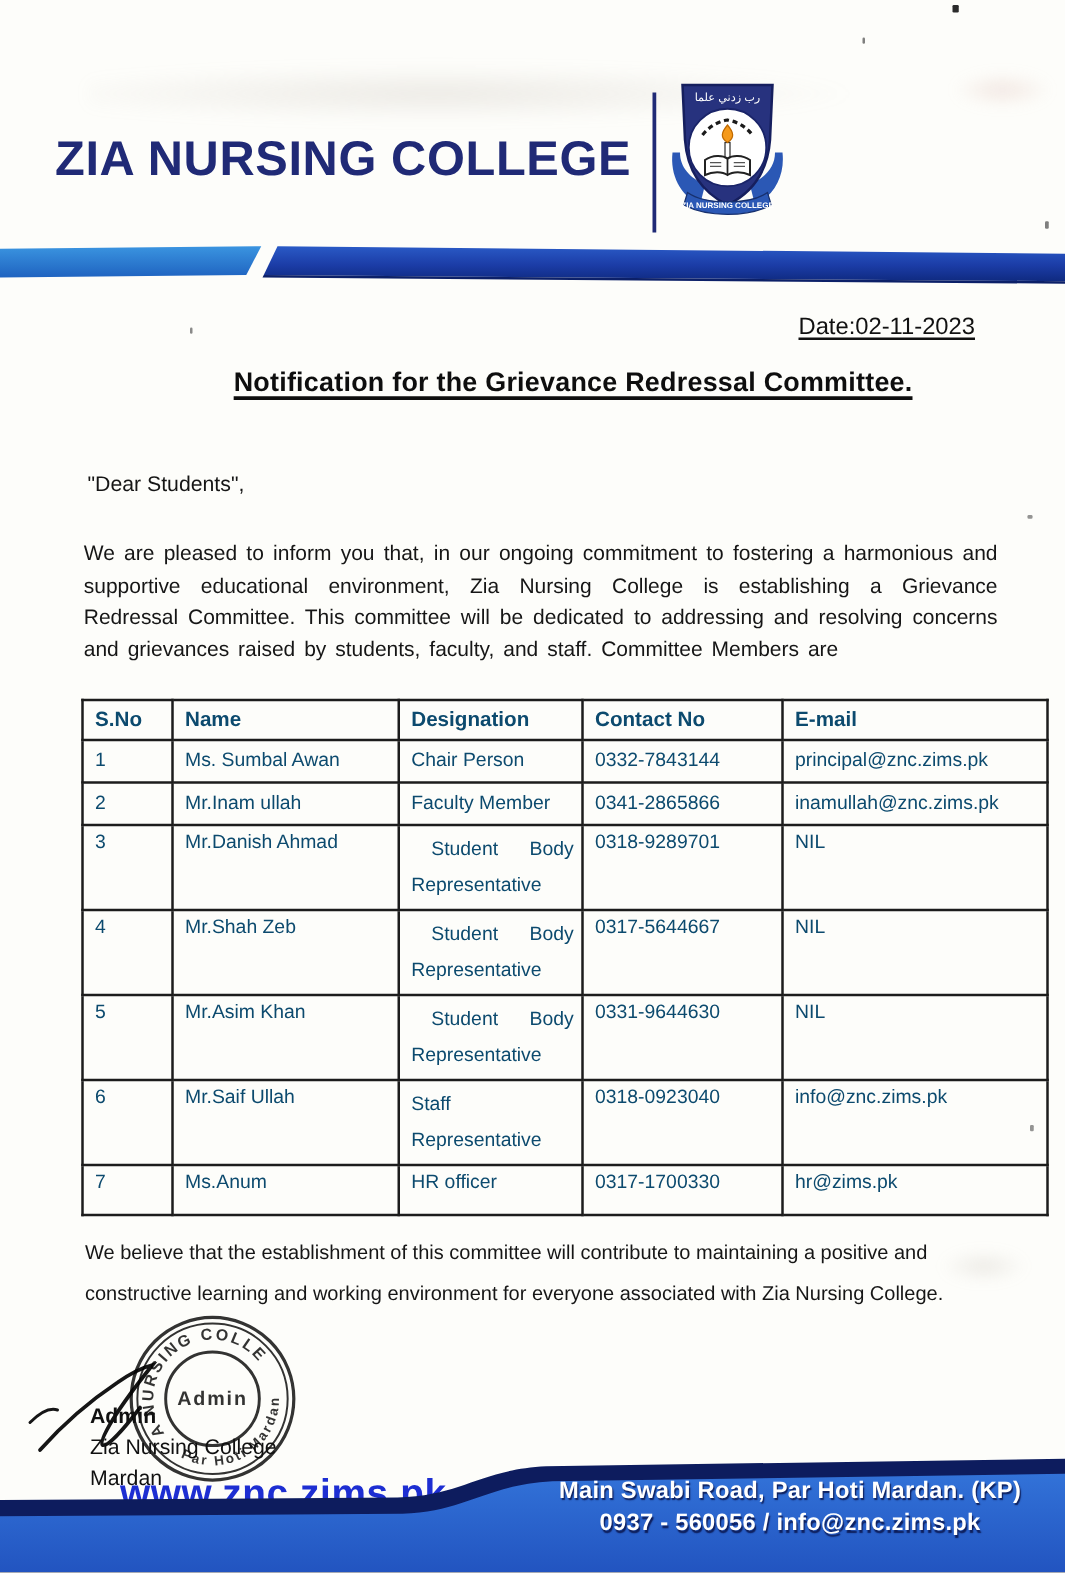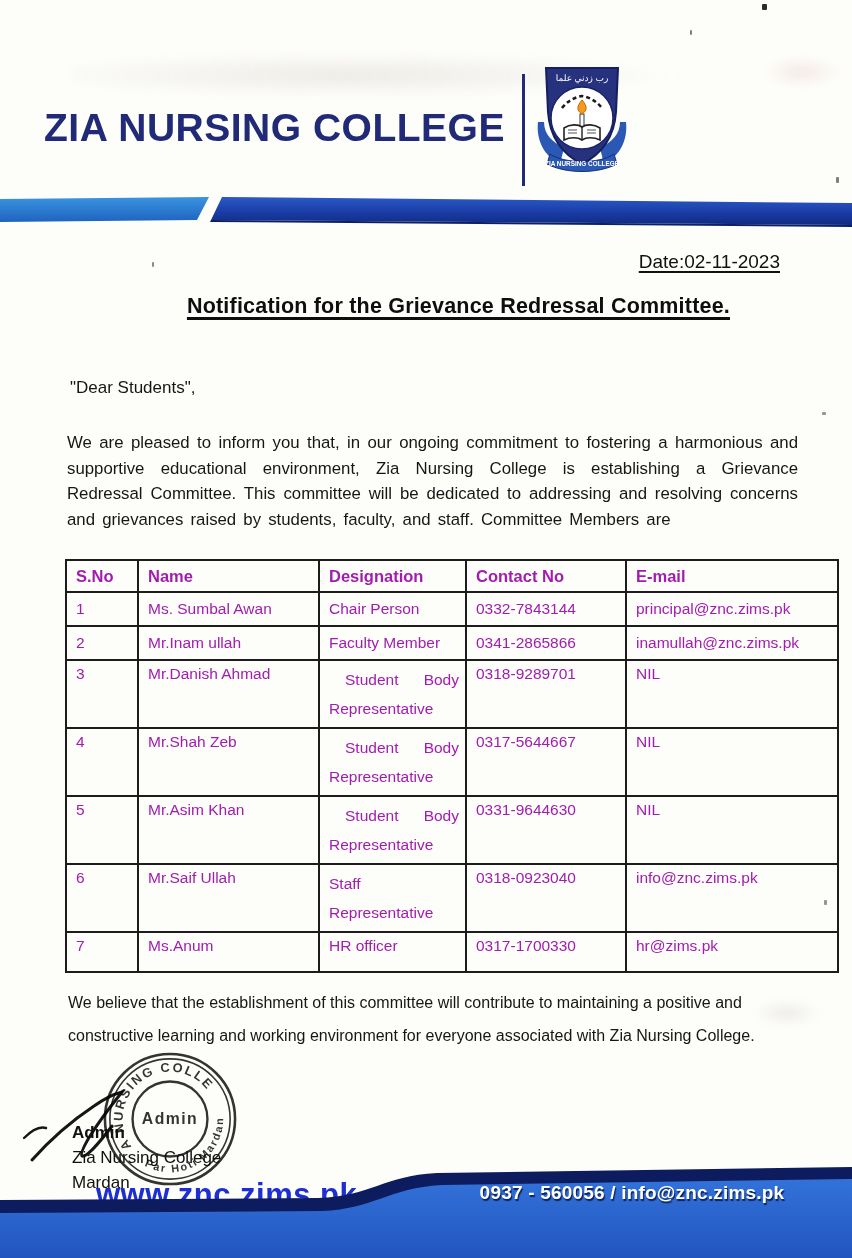--- a/index.html
+++ b/index.html
@@ -42,21 +42,21 @@
   }
   .salutation{position:absolute;left:70px;top:378px;font-size:17px;}
   .body-par{
     position:absolute;left:67px;top:430px;width:731px;
     font-size:16.8px;line-height:25.6px;text-align:justify;word-spacing:2.5px;
   }
   
   .committee-table{
     position:absolute;left:65px;top:559px;width:772px;
     border-collapse:collapse;table-layout:fixed;
-    font-size:15.5px;color:#a21caf;
+    font-size:15.5px;color:#0c4a6e;
   }
   .committee-table th,.committee-table td{
     border:2px solid #1c1c1c;
     padding:4px 6px 4px 9px;
     vertical-align:top;text-align:left;
     overflow:hidden;
   }
   .committee-table th{font-size:16.5px;font-weight:700;height:22px;vertical-align:middle;}
   .committee-table col.c0{width:72px;} .committee-table col.c1{width:181px;}
   .committee-table col.c2{width:147px;} .committee-table col.c3{width:160px;}
@@ -297,16 +297,17 @@
         <linearGradient id="footGrad" x1="0" y1="0" x2="0" y2="1">
           <stop offset="0" stop-color="#3272d8"></stop>
             <stop offset="1" stop-color="#2254c0"></stop>
         </linearGradient>
       </defs>
       <path d="M0,37 L318,35 C372,33 382,13 437,10 L852,4 L852,95 L0,95 Z" fill="#0d1c5e"></path>
       <path d="M0,50 L322,48 C374,46 388,25 442,22 L852,16 L852,95 L0,95 Z" fill="url(#footGrad)"></path>
     </svg>
   </div>
   <div class="footer-text">
+    <div>Main Swabi Road, Par Hoti Mardan. (KP)</div>
     <div>0937 - 560056 / info@znc.zims.pk</div>
   </div>
 
 </div>
 
 </body></html>

